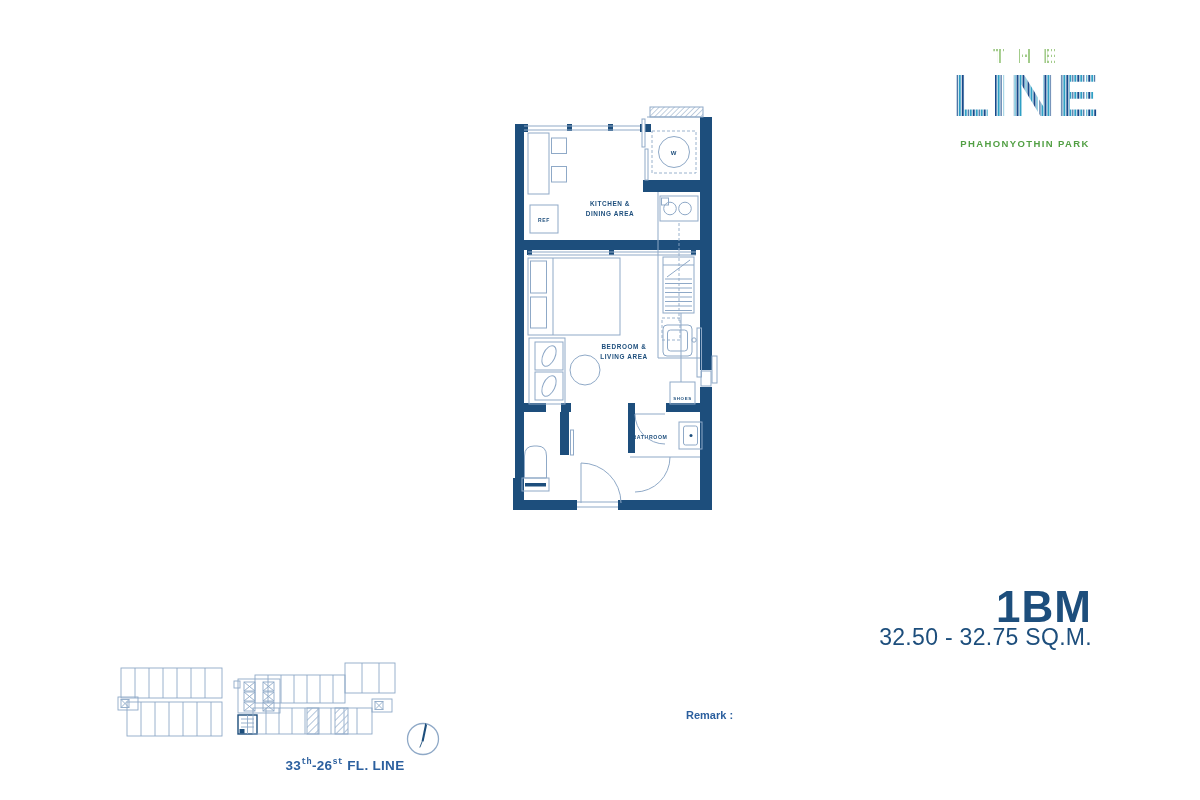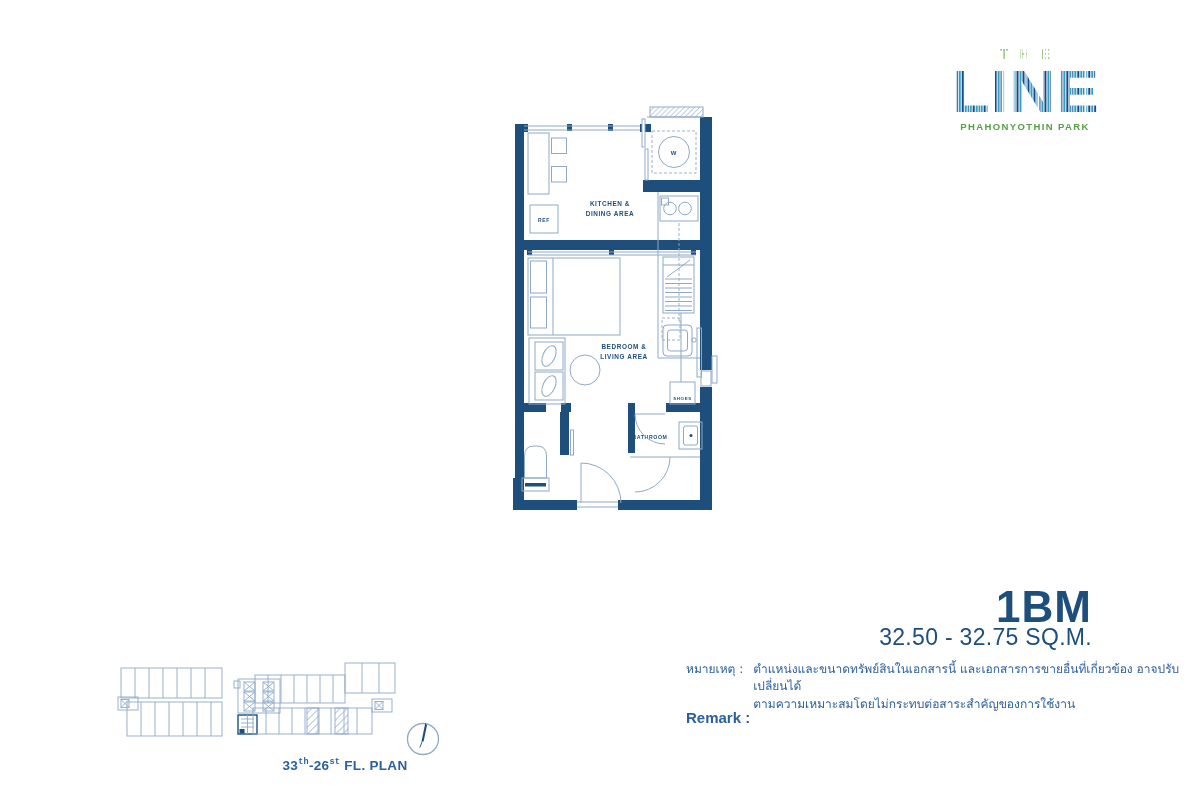--- a/index.html
+++ b/index.html
@@ -1,31 +1,31 @@
 <!DOCTYPE html>
 <html><head>
 <meta charset="utf-8">
 <style>
   html,body{margin:0;padding:0;background:#fff;}
   .canvas{position:relative;width:1200px;height:800px;background:#ffffff;overflow:hidden;
           font-family:"Liberation Sans",sans-serif;}
 
   
   .logo{position:absolute;top:45px;right:100px;width:150px;text-align:center;}
-  .logo-the{display:inline-block;font-size:14px;font-weight:700;letter-spacing:11px;margin-right:-11px;
+  .logo-the{display:inline-block;font-size:21px;font-weight:700;letter-spacing:11px;margin-right:-11px;
             color:#a3cc8b;line-height:1;}
   .logo-line{display:inline-block;font-size:60px;font-weight:700;letter-spacing:1px;line-height:0.82;
              color:#17498a;margin-top:4px;transform:scaleX(1.06);transform-origin:center;}
   @supports ((-webkit-background-clip:text) or (background-clip:text)){
     .logo-the{background:repeating-linear-gradient(90deg,#a3cc8b 0 1.7px,#ffffff 1.7px 3.2px);
               -webkit-background-clip:text;background-clip:text;color:transparent;}
     .logo-line{background:repeating-linear-gradient(90deg,#17498a 0 1.6px,#ffffff 1.6px 2.6px,#2f9fc4 2.6px 4.2px,#ffffff 4.2px 5.2px);
                -webkit-background-clip:text;background-clip:text;color:transparent;}
   }
-  .logo-sub{font-size:9.5px;font-weight:700;letter-spacing:1.4px;color:#53a045;margin-top:5px;white-space:nowrap;}
+  .logo-sub{font-size:9.5px;font-weight:700;letter-spacing:1.4px;color:#53a045;margin-top:18px;white-space:nowrap;}
 
   
   svg{font-family:"Liberation Sans",sans-serif;}
   .plan{position:absolute;left:513px;top:105px;width:206px;height:410px;}
   .keyplan{position:absolute;left:110px;top:655px;width:300px;height:100px;}
   .north{position:absolute;left:403px;top:719px;width:40px;height:40px;}
   .wall{fill:#1d4e7c;stroke:none;}
   .ln{stroke:#8fa9c7;stroke-width:1;fill:none;}
   .lnf{stroke:#8fa9c7;stroke-width:1;fill:#ffffff;}
   .dsh{stroke:#8fa9c7;stroke-width:0.9;fill:none;stroke-dasharray:3 2;}
@@ -33,21 +33,21 @@
   .kln{stroke:#8fa9c7;stroke-width:0.9;fill:none;}
 
   
   .unit-name{position:absolute;top:585px;right:108px;font-size:44px;font-weight:700;
              color:#1d4e7c;letter-spacing:1px;line-height:1;}
   .unit-area{position:absolute;top:626px;right:108px;font-size:23px;font-weight:400;
              color:#1d4e7c;letter-spacing:0.3px;line-height:1;}
   .remark{position:absolute;left:686px;color:#2b5f9e;display:flex;align-items:flex-start;}
   .remark .rlabel{flex:0 0 auto;margin-right:10px;white-space:nowrap;}
   .remark-th{top:661px;font-size:12px;line-height:1.45;font-family:"DejaVu Sans",sans-serif;}
-  .remark-en{top:709px;font-size:15px;line-height:1.2;font-weight:700;text-align:center;}
+  .remark-en{top:709px;font-size:11px;line-height:1.2;font-weight:700;text-align:center;}
 
   
   .kp-caption{position:absolute;left:255px;top:757px;width:180px;text-align:center;
               font-size:13.5px;font-weight:700;color:#2b5f9e;letter-spacing:0.3px;}
   .kp-caption sup{font-size:8.5px;vertical-align:super;font-family:Liberation Mono, monospace;}
 </style>
 </head>
 <body>
 
 <div class="canvas">
@@ -187,27 +187,20 @@
     <g>
       <path d="M11.5,373 L11.5,351 Q11.5,341 21,341 L24,341 Q33.5,341 33.5,351 L33.5,373 Z" class="ln"></path>
       <rect x="9" y="373" width="27" height="13" class="ln"></rect>
       <rect x="12" y="378" width="21" height="3.5" fill="#1d4e7c"></rect>
     </g>
   </svg>
 
   <div class="unit-name">1BM</div>
   <div class="unit-area">32.50 - 32.75 SQ.M.</div>
 
-  <div class="remark remark-th">
-    <span class="rlabel">หมายเหตุ :</span>
-    <span class="rbody">
-      <span>ตำแหน่งและขนาดทรัพย์สินในเอกสารนี้ และเอกสารการขายอื่นที่เกี่ยวข้อง อาจปรับเปลี่ยนได้</span><br>
-      <span>ตามความเหมาะสมโดยไม่กระทบต่อสาระสำคัญของการใช้งาน</span>
-    </span>
-  </div>
 
   <div class="remark remark-en">
     <span class="rlabel">Remark :</span>
   </div>
 
   <svg class="keyplan" viewBox="0 0 300 100">
     <defs>
       <pattern id="hatchK" width="5" height="5" patternUnits="userSpaceOnUse" patternTransform="rotate(45)">
         <line x1="0" y1="0" x2="0" y2="5" stroke="#a9bdd6" stroke-width="1.8"></line>
       </pattern>
@@ -292,16 +285,16 @@
     </g>
   </svg>
 
   <svg class="north" viewBox="0 0 40 40">
     <circle cx="20" cy="20" r="15.5" stroke="#8fa9c7" stroke-width="1.3" fill="none"></circle>
     <polygon points="18.5,22.5 22.3,4 24,6.2 20.6,22.5" fill="#1d4e7c"></polygon>
     <line x1="16.8" y1="28.5" x2="19.2" y2="22.5" stroke="#1d4e7c" stroke-width="0.9"></line>
   </svg>
 
   <div class="kp-caption">
-    <span>33</span><sup>th</sup><span>-26</span><sup>st</sup><span> FL. PLAN</span>
+    <span>33</span><sup>th</sup><span>-26</span><sup>st</sup><span> FL. LINE</span>
   </div>
 
 </div>
 
 </body></html>

